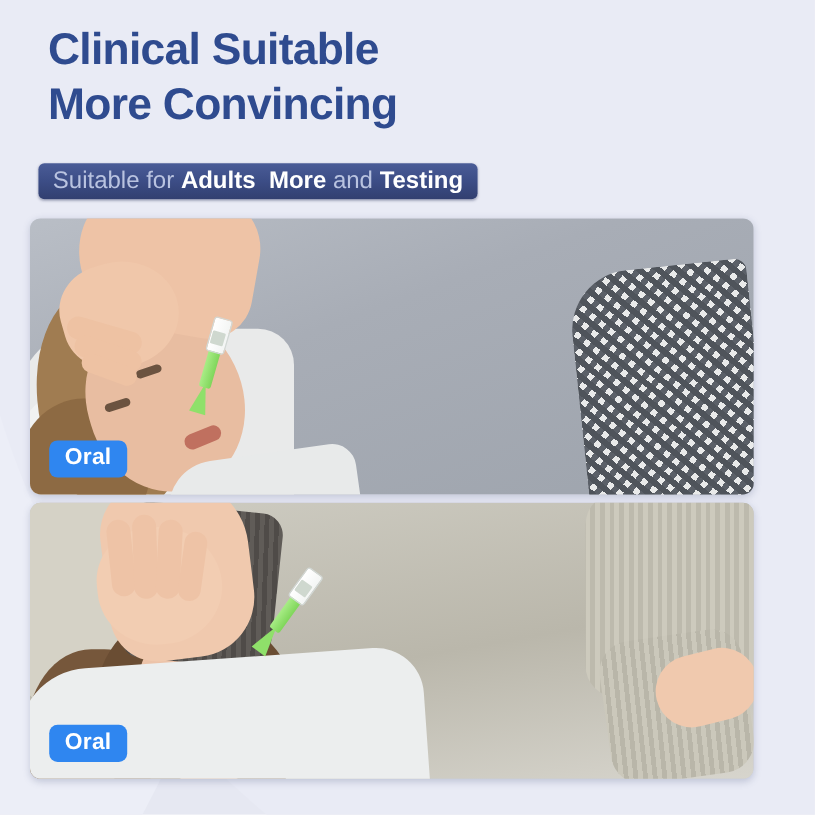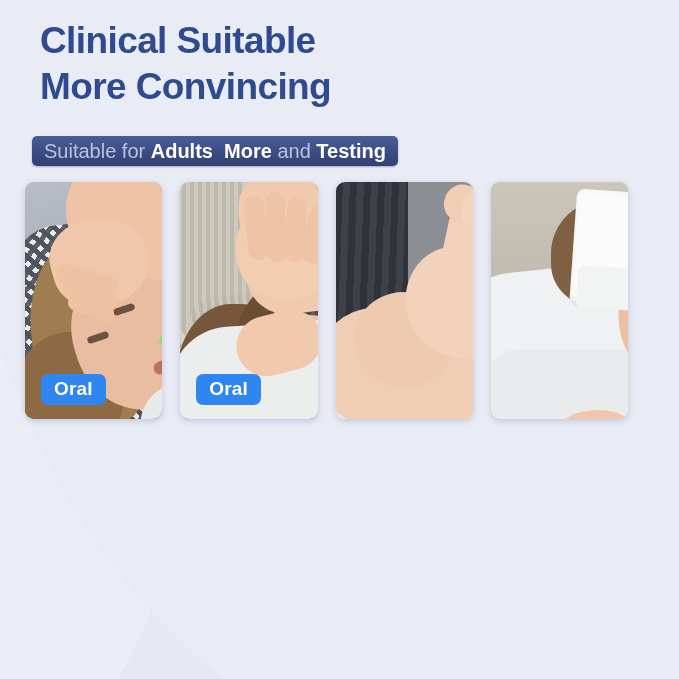--- a/index.html
+++ b/index.html
@@ -70,21 +70,21 @@
   .subtitle-banner span { font-size:20px; line-height:17px; white-space:pre; }
   .st-light { color:#b9c3e0; font-weight:normal; }
   .st-bold  { color:#ffffff; font-weight:bold; }
 
   
   .grid {
     position:absolute;
     left:25px; top:182px;
     width:603px; height:481px;
     display:grid;
-    grid-template-columns:1fr 1fr 1fr 1fr;
+    grid-template-columns:1fr;
     grid-template-rows:1fr 1fr;
     column-gap:18px;
     row-gap:7px;
     z-index:4;
   }
   .card {
     position:relative;
     border-radius:9px;
     overflow:hidden;
     box-shadow:0 2px 6px rgba(90,100,140,.28);

